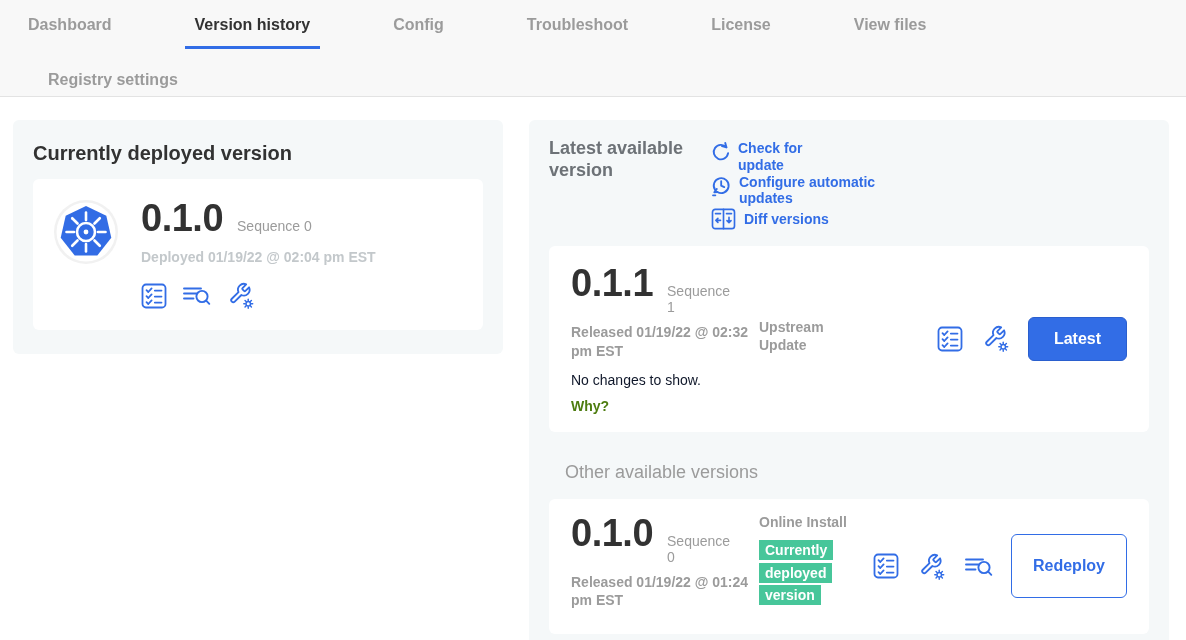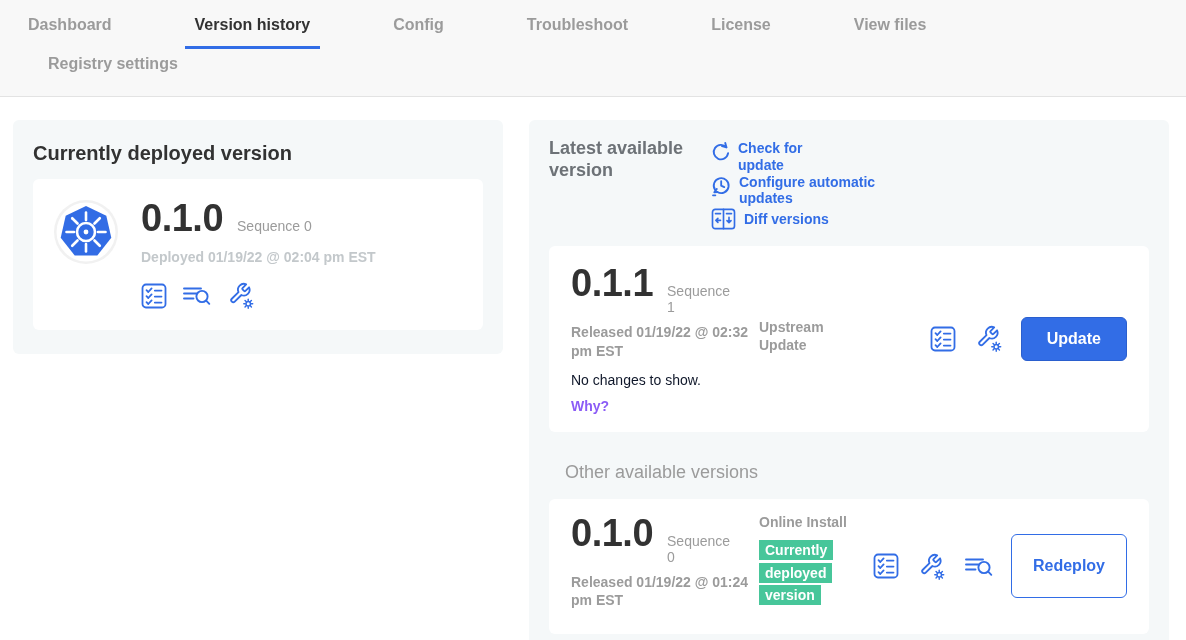--- a/index.html
+++ b/index.html
@@ -4,21 +4,21 @@
 <style>
   * { margin:0; padding:0; box-sizing:border-box; }
   html,body { width:1186px; height:640px; background:#fff; overflow:hidden;
     font-family:"Liberation Sans", sans-serif; }
   
   .topnav { background:#f8f8f8; border-bottom:1px solid #e3e3e3; padding:14px 0 0 18px; height:97px; }
   .tabrow { display:flex; align-items:flex-start; }
   .tab { font-size:16px; font-weight:bold; color:#9b9b9b; padding:2px 10px 12px 10px;
     margin-right:63px; cursor:pointer; white-space:nowrap; }
   .tab.active { color:#323232; border-bottom:3px solid #326de6; }
-  .tabrow2 { margin-top:4px;align-items:flex-end; }
+  .tabrow2 { margin-top:20px;align-items:flex-end; }
   .tabrow2 .tab { margin-left:20px; padding-bottom:10px; }
   
   .content { display:flex; align-items:flex-start; padding:23px 13px 0 13px;gap:9px; }
   .panel { background:#f5f8f9; border-radius:6px; }
   .left-panel { width:490px; padding:22px 20px 24px 20px; }
   .left-panel h2 { font-size:20px; font-weight:bold; color:#323232; margin-bottom:14px; }
   .white-card { background:#fff; border-radius:6px; }
   .deployed-card { display:flex; padding:20px; align-items:flex-start; }
   .k8s-badge { width:66px; height:66px; flex:0 0 66px; margin-right:22px; }
   .ver-row { display:flex; align-items:baseline; }
@@ -37,21 +37,21 @@
   .action-link:last-child { margin-right:0; }
   .action-link .al-icon { margin-right:8px; margin-top:1px; }
   .action-label { font-size:14px; font-weight:bold; color:#326de6; line-height:1.2; }
   .w72 { width:72px; } .w150 { width:150px; } .nowrap { white-space:nowrap; margin-top:4px; }
   .version-card { display:flex; align-items:flex-start; padding:18px 22px; margin-top:16px; min-height:175px; }
   .version-card.small { min-height:135px; padding:15px 22px; }
   .vc-col1 { width:188px; flex:0 0 188px; }
   .vc-col2 { width:100px; flex:0 0 100px; font-size:14px; font-weight:bold; color:#9b9b9b; line-height:1.3; }
   .vc-col2.pushed { margin-top:55px; }
   .changes-note { font-size:14px; color:#0f172a; margin-top:12px; }
-  .why-link { font-size:14px; font-weight:bold; color:#8b5cf6; margin-top:10px; cursor:pointer; }
+  .why-link { font-size:14px; font-weight:bold; color:#4d7c0f; margin-top:10px; cursor:pointer; }
   .vc-col3 { margin-left:auto; align-self:center; display:flex; align-items:center; gap:18px; }
   .btn { font-size:16px; font-weight:bold; border-radius:6px; cursor:pointer; font-family:"Liberation Sans",sans-serif; }
   .btn-primary { background:#326de6; color:#fff; border:1px solid #2a5fce; padding:12px 25px; }
   .btn-outline { background:#fff; color:#326de6; border:1.5px solid #326de6; padding:22px 21px; }
   .other-heading { font-size:18px; color:#9b9b9b; margin:30px 0 14px 16px; }
   .badge-wrap { width:84px; margin-top:8px; line-height:1.6; }
   .status-badge { display:inline; background:#47c69a; color:#fff; font-size:14px; font-weight:bold;
     padding:2px 6px; -webkit-box-decoration-break:clone; box-decoration-break:clone; }
   .src-label { line-height:1.25; }
 </style>
@@ -193,21 +193,21 @@
             <line x1="23" y1="18.9" x2="23" y2="20.4"></line>
               <line x1="23" y1="26.6" x2="23" y2="28.1"></line>
             <line x1="18.4" y1="23.5" x2="19.9" y2="23.5"></line>
               <line x1="26.1" y1="23.5" x2="27.6" y2="23.5"></line>
             <line x1="19.7" y1="20.2" x2="20.8" y2="21.3"></line>
               <line x1="25.2" y1="25.7" x2="26.3" y2="26.8"></line>
             <line x1="26.3" y1="20.2" x2="25.2" y2="21.3"></line>
               <line x1="20.8" y1="25.7" x2="19.7" y2="26.8"></line>
           </g>
         </svg>
-        <button class="btn btn-primary">Update</button>
+        <button class="btn btn-primary">Latest</button>
       </div>
     </div>
 
     <div class="other-heading">Other available versions</div>
 
     <div class="white-card version-card small">
       <div class="vc-col1">
         <div class="ver-row">
           <span class="ver-num">0.1.0</span>
           <span class="seq narrow">Sequence 0</span>

